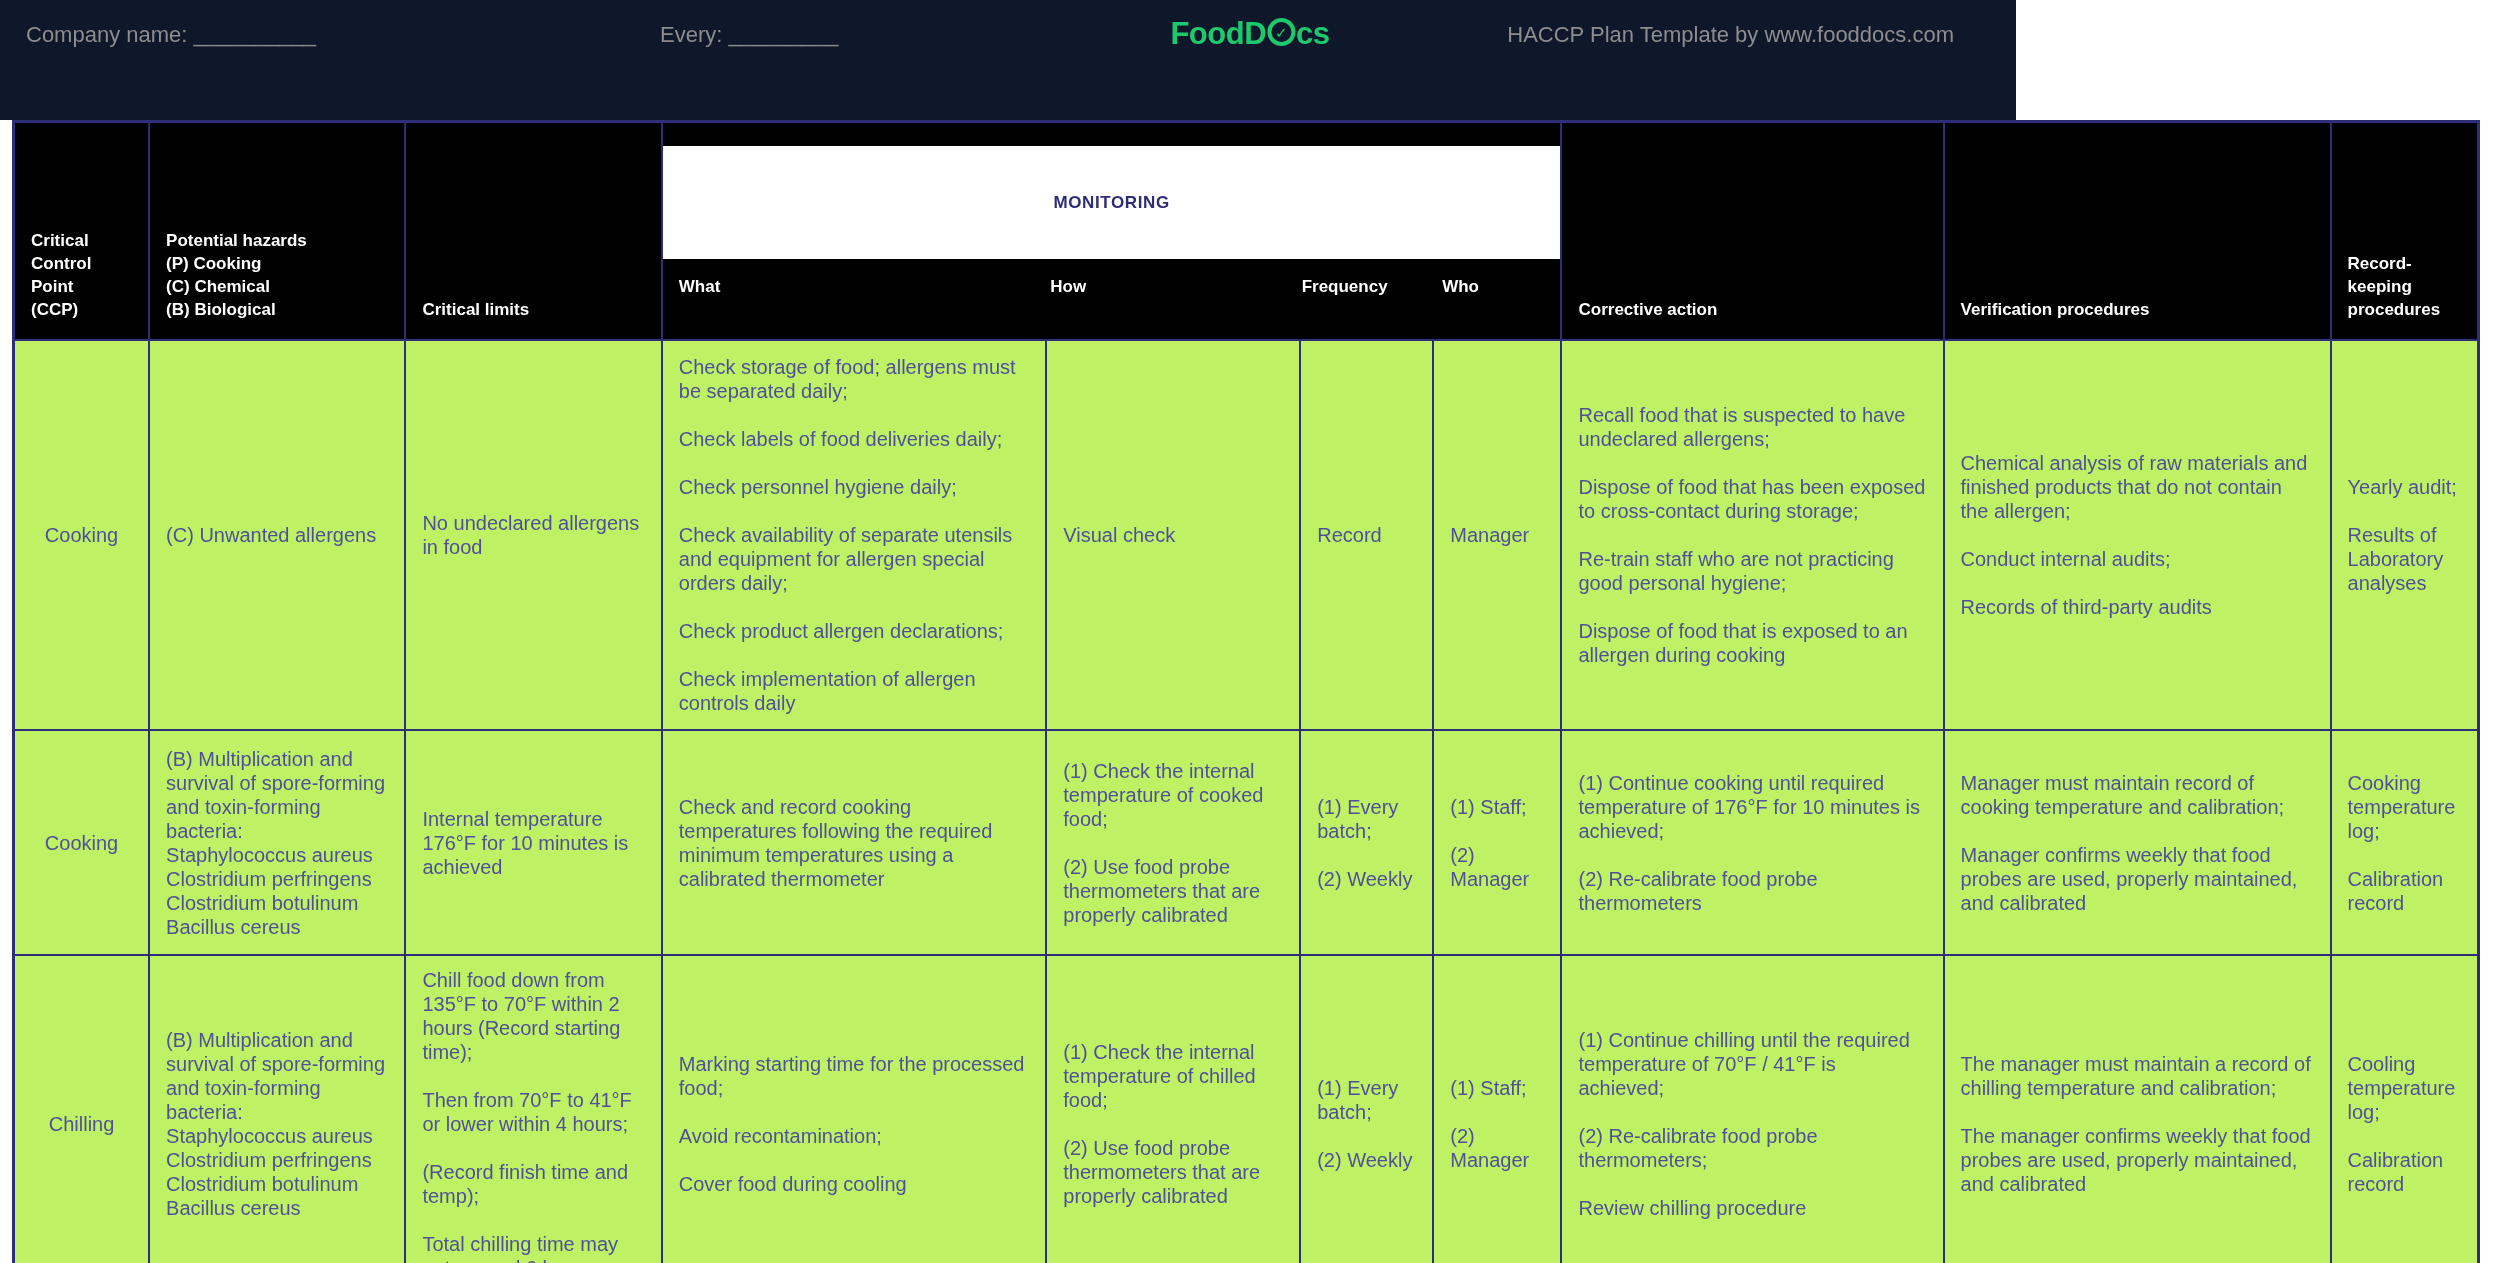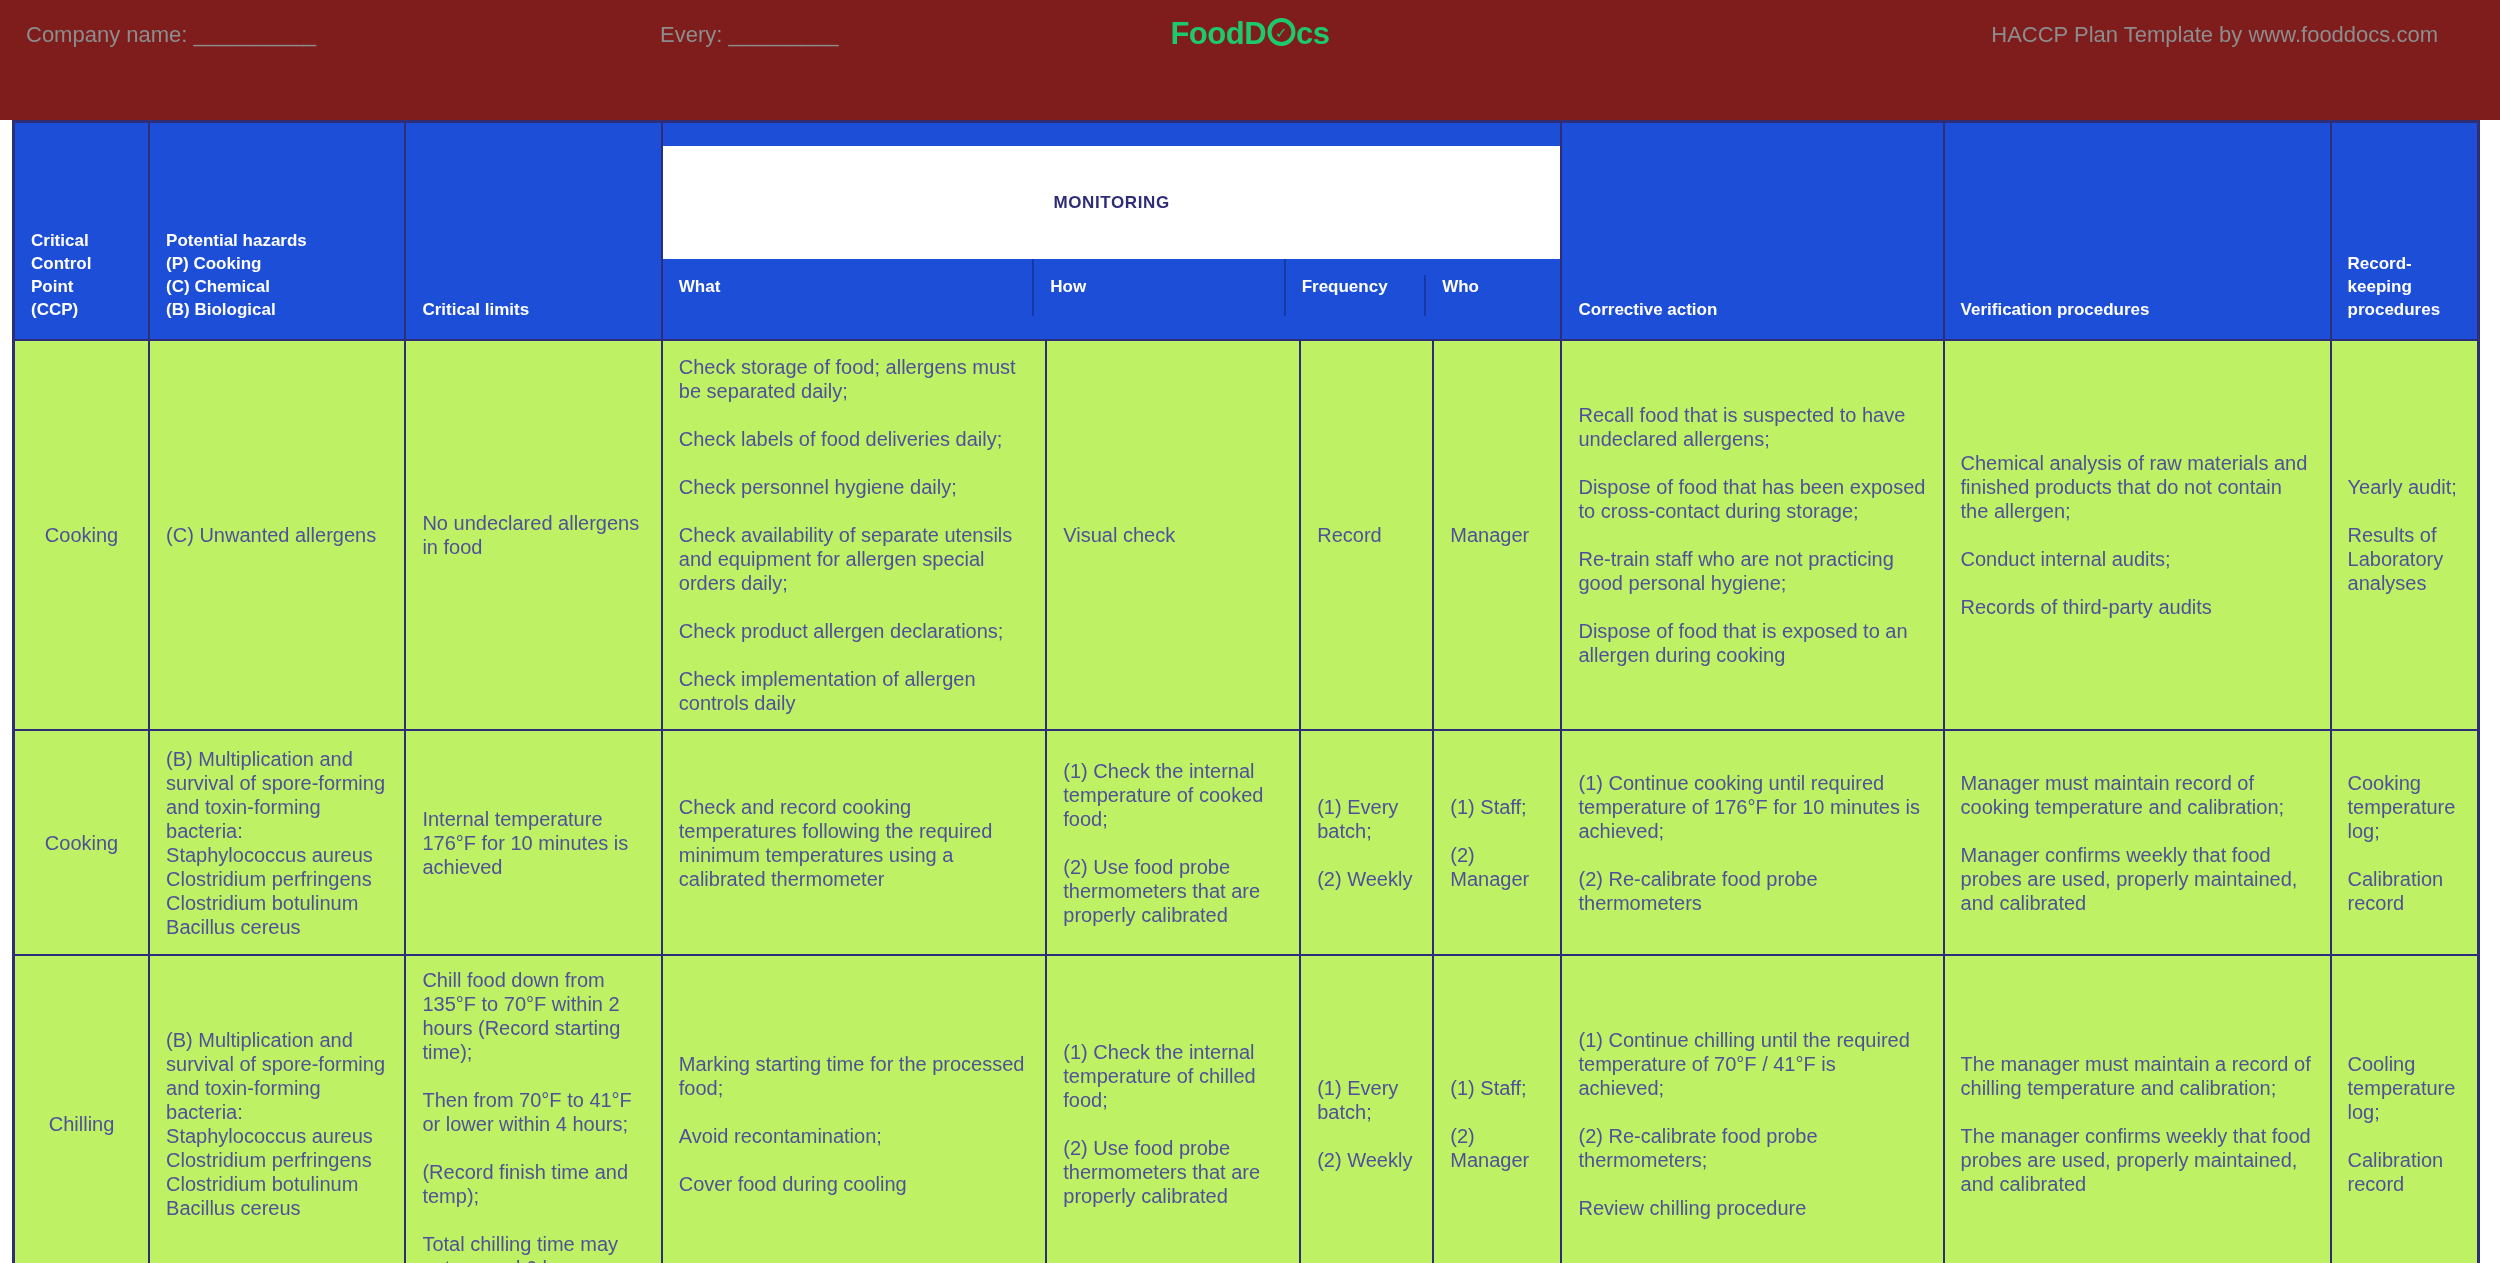--- a/index.html
+++ b/index.html
@@ -2,21 +2,21 @@
 <html><head>
 <meta charset="utf-8">
 <style>
   html,body{margin:0;padding:0;}
   body{
     width:2500px;height:1263px;position:relative;background:#ffffff;
     font-family:"Liberation Sans","DejaVu Sans",sans-serif;
     overflow:hidden;
   }
   
-  .topbar{position:absolute;top:0;left:0;width:2500px;height:120px;background:#7f1d1d;}
+  .topbar{position:absolute;top:0;left:0;width:2016px;height:120px;background:#0f172a;}
   .tb-text{position:absolute;font-size:22px;color:#8d8d8d;white-space:nowrap;}
   .tb-company{left:26px;top:22px;}
   .tb-date{left:660px;top:22px;}
   .tb-credit{right:62px;top:22px;}
   .logo{
     position:absolute;left:1250px;top:16px;transform:translateX(-50%);
     font-size:31px;font-weight:700;color:#1dc96d;letter-spacing:-0.5px;white-space:nowrap;
     display:flex;align-items:flex-start;
   }
   .logo-o{
@@ -26,21 +26,21 @@
   }
   
   table.haccp{
     position:absolute;left:12px;top:120px;width:2468px;
     border-collapse:collapse;table-layout:fixed;
     border:3px solid #2e2e78;border-bottom:10px solid #2e2e78;
   }
   th,td{border:2px solid #2e2e78;box-sizing:border-box;}
   thead tr{height:170px;}
   thead th{
-    background:#1d4ed8;color:#ffffff;font-size:17px;font-weight:700;
+    background:#000000;color:#ffffff;font-size:17px;font-weight:700;
     text-align:left;vertical-align:bottom;padding:0 12px 18px 16px;
     line-height:23px;white-space:pre-line;
   }
   th.mon{padding:0;vertical-align:top;}
   .mon-inner{display:flex;flex-direction:column;height:170px;}
   .mon-white{
     height:114px;background:#ffffff;display:flex;align-items:center;justify-content:center;
     color:#2e2e78;font-weight:700;font-size:17px;letter-spacing:0.6px;
   }
   .mon-labels{flex:1;display:flex;}

